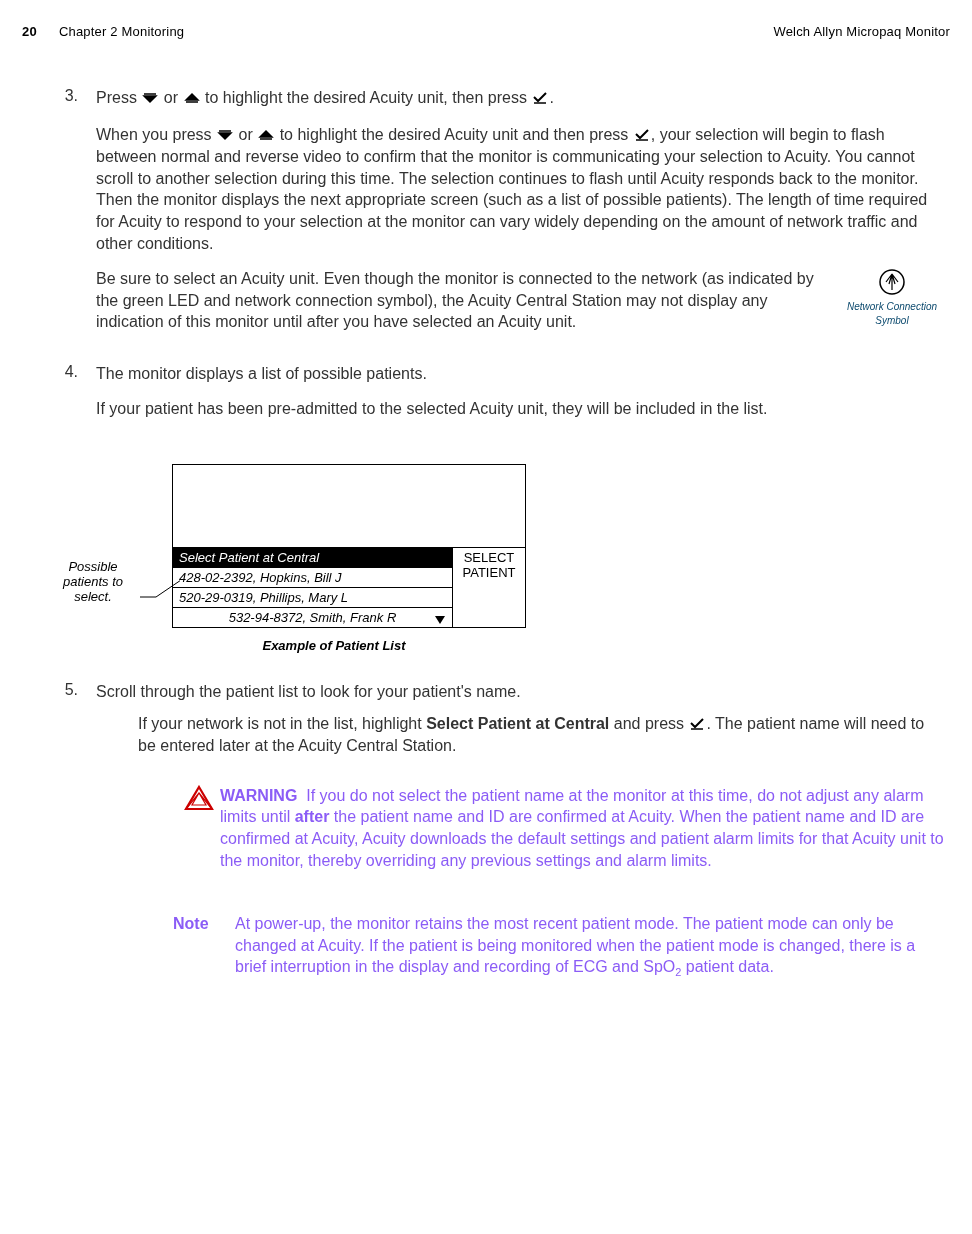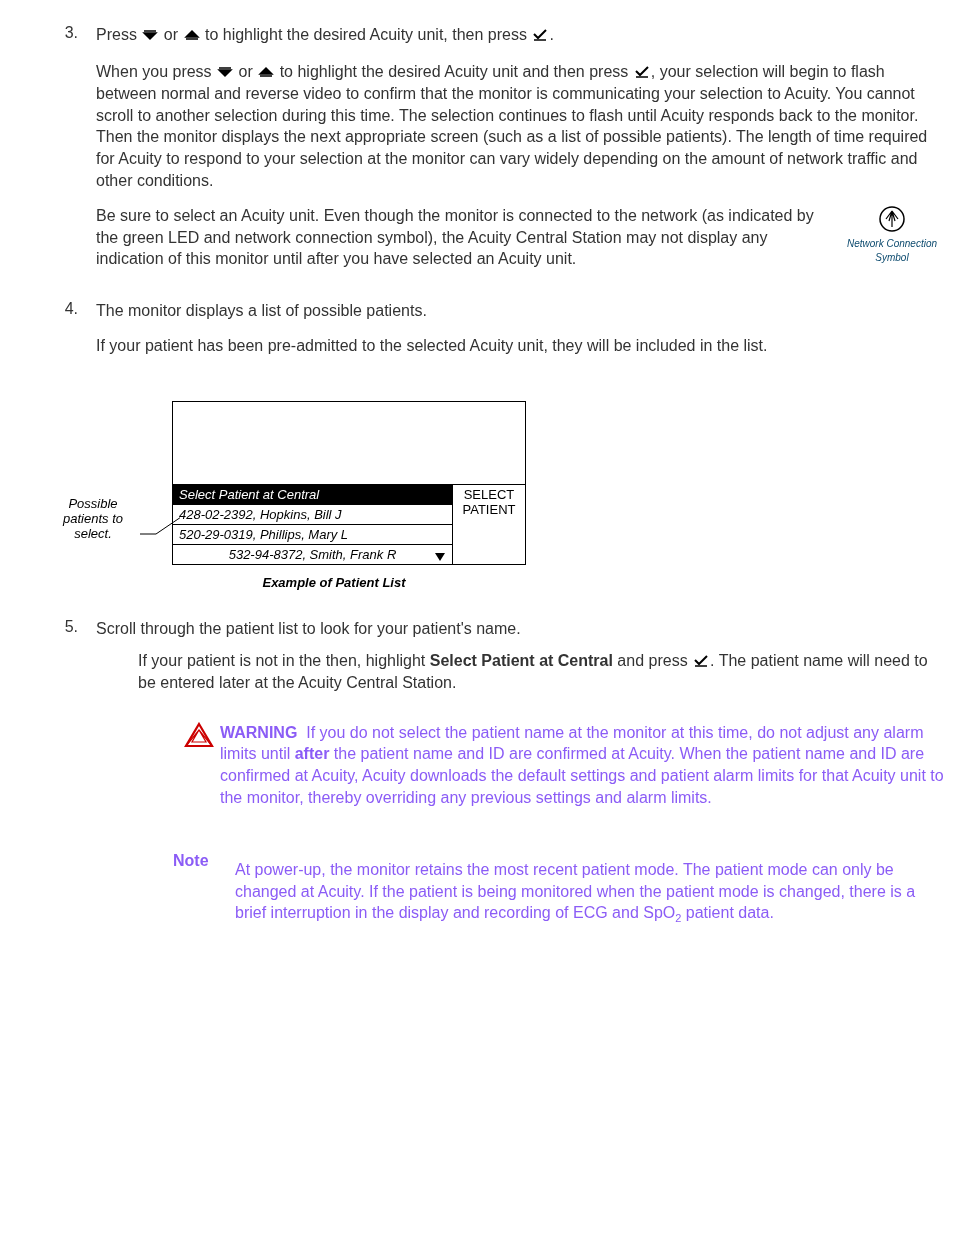--- a/index.html
+++ b/index.html
@@ -156,35 +156,42 @@
       width: 42px;
       text-align: center;
       flex-shrink: 0;
     }
     .note-row .label-cell, .warn-row .label-cell-hidden {
       font-weight: bold;
       width: 58px;
       flex-shrink: 0;
     }
     .warn-row .body { flex: 1; }
-    .note-row .body { flex: 1; margin-top: 9px; }
+    .note-row .body { flex: 1; }
     .sub { font-size: 11px; vertical-align: sub; }
     .step5body { margin-left: 42px; margin-top: 10px; margin-bottom: 10px; }
     .clearfix::after { content: ""; display: table; clear: both; }
     .note-row {
       margin-left: 145px;
       margin-top: 42px;
     }
     .note-row .label-cell { width: 62px; }
   </style>
 </head>
 <body>
 
 <div class="page">
 
+  <div class="header">
+    <div class="left">
+      <span class="page-num">20</span>
+      <span>Chapter 2   Monitoring</span>
+    </div>
+    <div>Welch Allyn Micropaq Monitor</div>
+  </div>
 
   <div class="content">
 
     <div class="step">
       <div class="num">3.</div>
       <div class="body">
         <div class="block">
           <span>Press</span>
           <span class="icon">
             <svg width="16" height="12">
@@ -284,21 +291,21 @@
         </div>
       </div>
       <div class="figure-cap">Example of Patient List</div>
     </div>
 
     <div class="step" style="margin-top:28px;">
       <div class="num">5.</div>
       <div class="body">
         <div>Scroll through the patient list to look for your patient's name.</div>
         <div class="step5body">
-          <span>If your patient is not in the then, highlight </span><b>Select Patient at Central</b><span> and press </span>
+          <span>If your network is not in the list, highlight </span><b>Select Patient at Central</b><span> and press </span>
           <span class="icon">
             <svg width="16" height="14">
                 <path d="M2 7 L6 11 L14 3" fill="none" stroke="#000" stroke-width="2"></path>
                 <line x1="2" y1="13" x2="14" y2="13" stroke="#000" stroke-width="1.5"></line>
               </svg>
           </span><span>. The patient name will need to be entered later at the Acuity Central Station.</span>
         </div>
       </div>
     </div>
 

